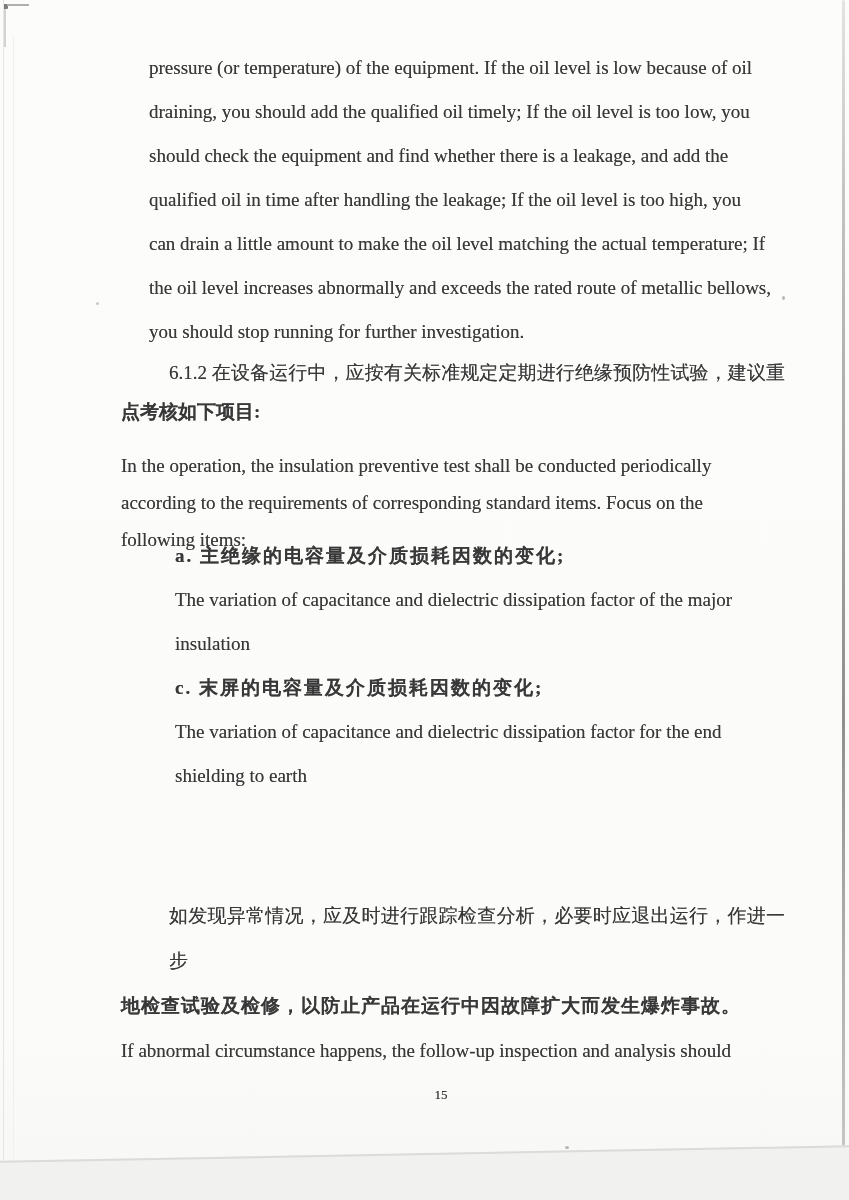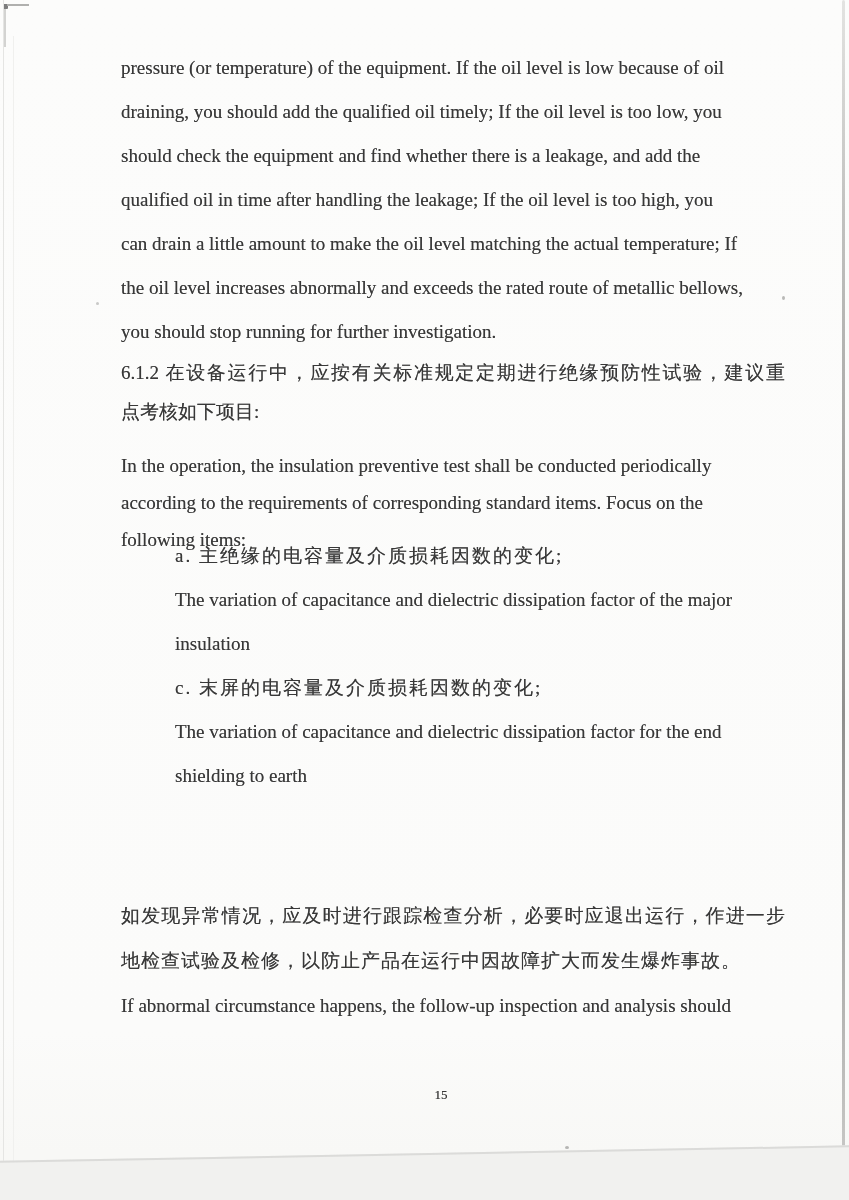--- a/index.html
+++ b/index.html
@@ -14,30 +14,30 @@
     background:linear-gradient(180deg,#fcfcfb 0%,#fbfbfa 86%,#f8f8f6 96%);
     overflow:hidden;
     color:#383838;
   }
   .content{
     position:absolute;left:121px;top:0;width:664px;
     font-size:19px;
     text-shadow:0 0 .5px rgba(70,70,70,.65);
   }
   .blk{position:absolute;left:0;width:664px;}
-  #p1{top:46px;line-height:44px;}
+  #p1{top:46px;line-height:44px;margin-left:28px;}
   #p2{top:353px;line-height:39px;}
   #p3{top:431px;line-height:37px;margin-top:16px;}
   #items{top:534px;line-height:44px;padding-left:54px;width:610px;}
   #p5{top:893px;line-height:45px;}
   #pageno{top:1085px;width:664px;box-sizing:border-box;padding-right:24px;
           text-align:center;font-size:13px;line-height:20px;}
   .ln{white-space:nowrap;}
-  .wrapok{white-space:normal;}
-  .stretch{white-space:normal;text-align:justify;text-align-last:justify;}
+  .wrapok{white-space:normal;font-weight:bold;}
+  .stretch{white-space:normal;text-align:justify;text-align-last:justify;margin-left:48px;}
   .cjk-item{letter-spacing:2px;}
   .ls1{letter-spacing:1px;}
   .indent{padding-left:54px;}
 
   
   .artifact{position:absolute;}
   .corner-square{left:3px;top:4px;width:5px;height:5px;background:#7d7d7d;border-radius:1px;}
   .corner-hline{left:7px;top:4px;width:22px;height:2px;background:#b0b0ae;}
   .corner-vline{left:4px;top:9px;width:2px;height:38px;background:#d3d3d1;}
   .left-line-1{left:3px;top:0;width:1px;height:1200px;background:#e5e5e3;}

